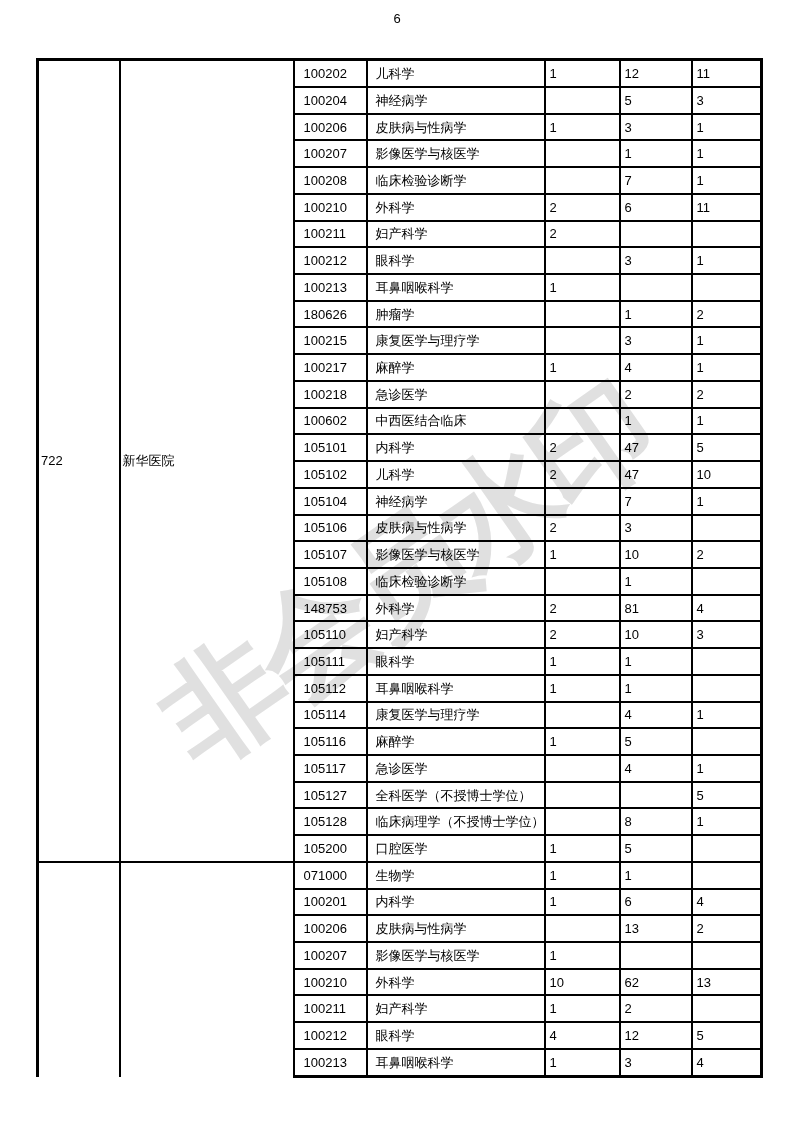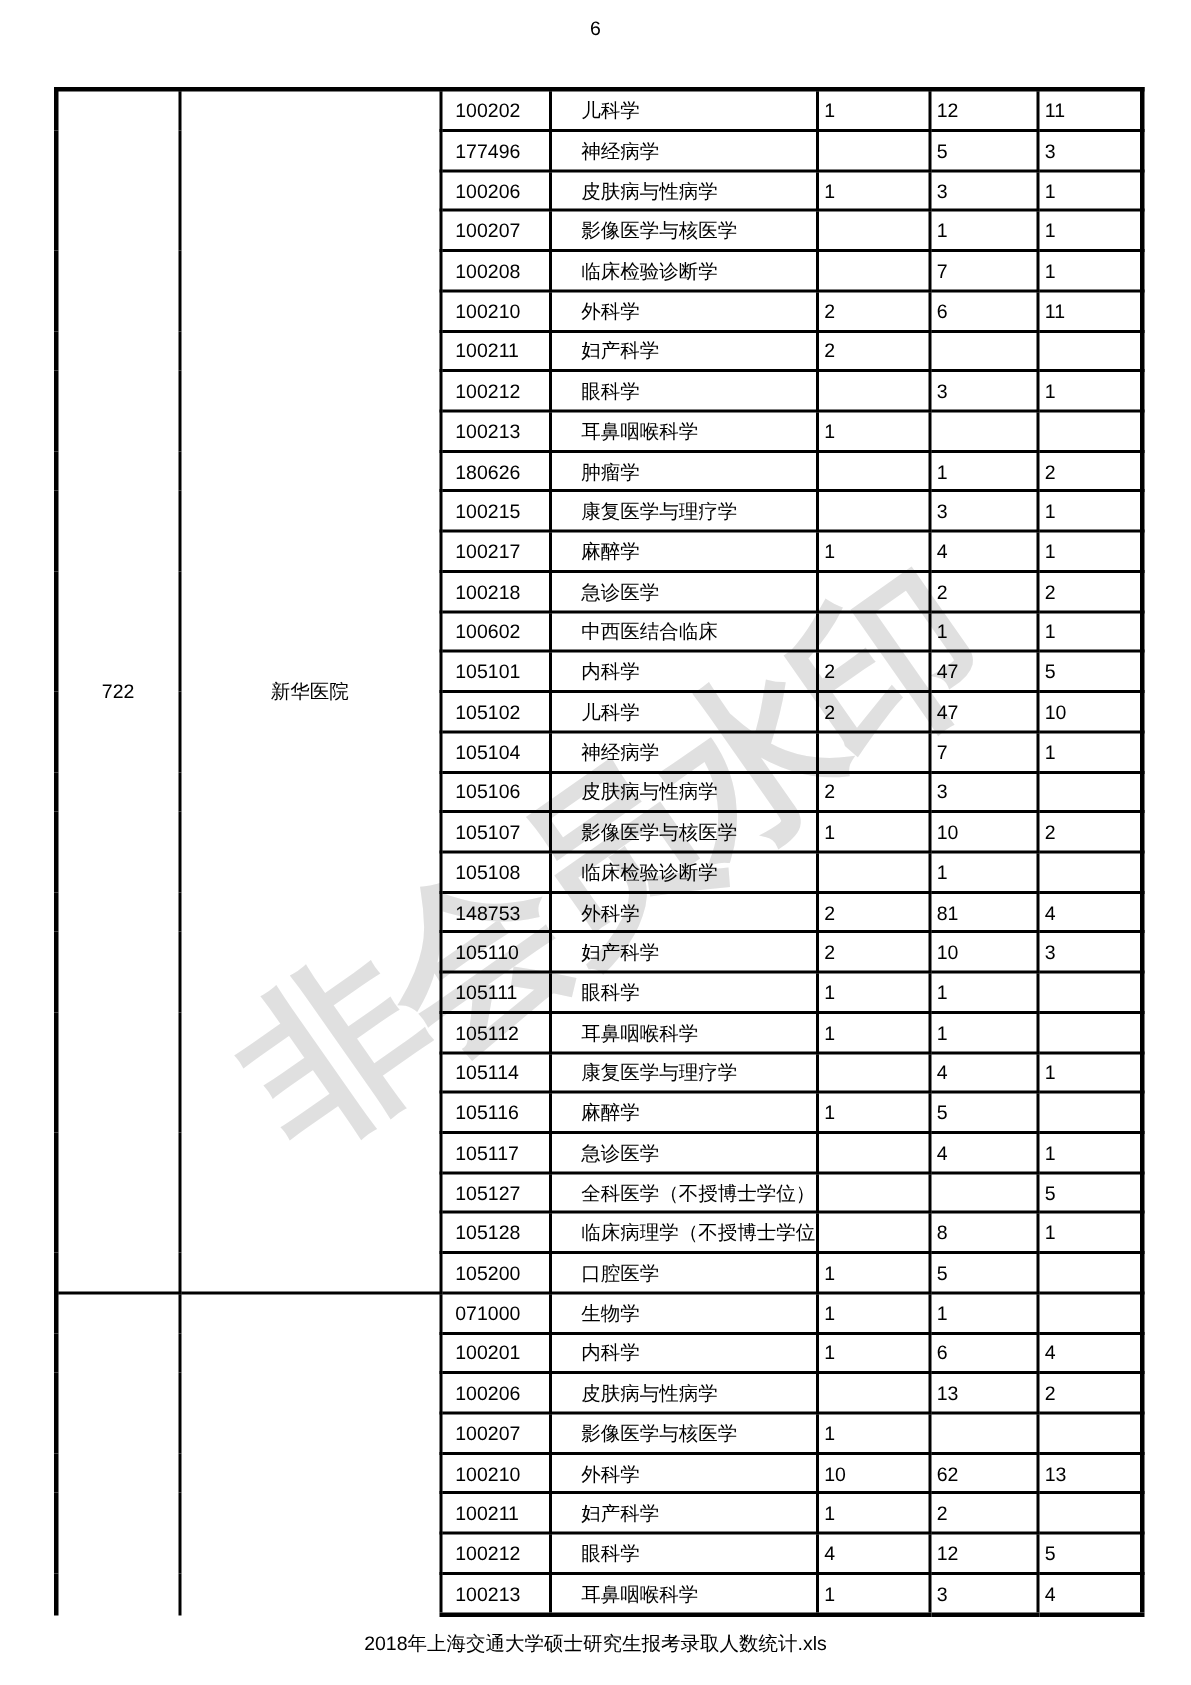--- a/index.html
+++ b/index.html
@@ -31,23 +31,23 @@
     border:3px solid #000; border-bottom:none;
   }
   .grid td {
     border:2px solid #000;
     padding:0 2px; overflow:hidden;
     background:transparent;
     vertical-align:middle;
     white-space:nowrap;
   }
   .grid tr:last-child td { border-bottom:3px solid #000; }
-  .grid td.unit-code, .grid td.unit-name { text-align:center; }
+  .grid td.unit-code, .grid td.unit-name { }
   .grid td.code  { padding-left:9px;margin-top:39px; }
-  .grid td.pname { padding-left:20px; }
+  .grid td.pname { padding-left:8px; }
   .grid td.num   { padding-left:4px; }
   .grid td.cut   { border-bottom:none !important; }
   .footer {
     position:absolute; top:1087px; left:0; right:0;
     text-align:center; font-size:13px; z-index:2;
   }
 </style>
 </head>
 <body>
 
@@ -71,21 +71,21 @@
         <tr>
           <td rowspan="30" class="unit-code">722</td>
           <td rowspan="30" class="unit-name">新华医院</td>
           <td class="code">100202</td>
           <td class="pname">儿科学</td>
           <td class="num">1</td>
           <td class="num">12</td>
           <td class="num">11</td>
         </tr>
         <tr>
-          <td class="code">177496</td>
+          <td class="code">100204</td>
           <td class="pname">神经病学</td>
           <td class="num"></td>
           <td class="num">5</td>
           <td class="num">3</td>
         </tr>
         <tr>
           <td class="code">100206</td>
           <td class="pname">皮肤病与性病学</td>
           <td class="num">1</td>
           <td class="num">3</td>
@@ -334,15 +334,14 @@
         <tr>
           <td class="code">100213</td>
           <td class="pname">耳鼻咽喉科学</td>
           <td class="num">1</td>
           <td class="num">3</td>
           <td class="num">4</td>
         </tr>
       </tbody>
   </table>
 
-  <div class="footer">2018年上海交通大学硕士研究生报考录取人数统计.xls</div>
 
 </div>
 
 </body></html>

